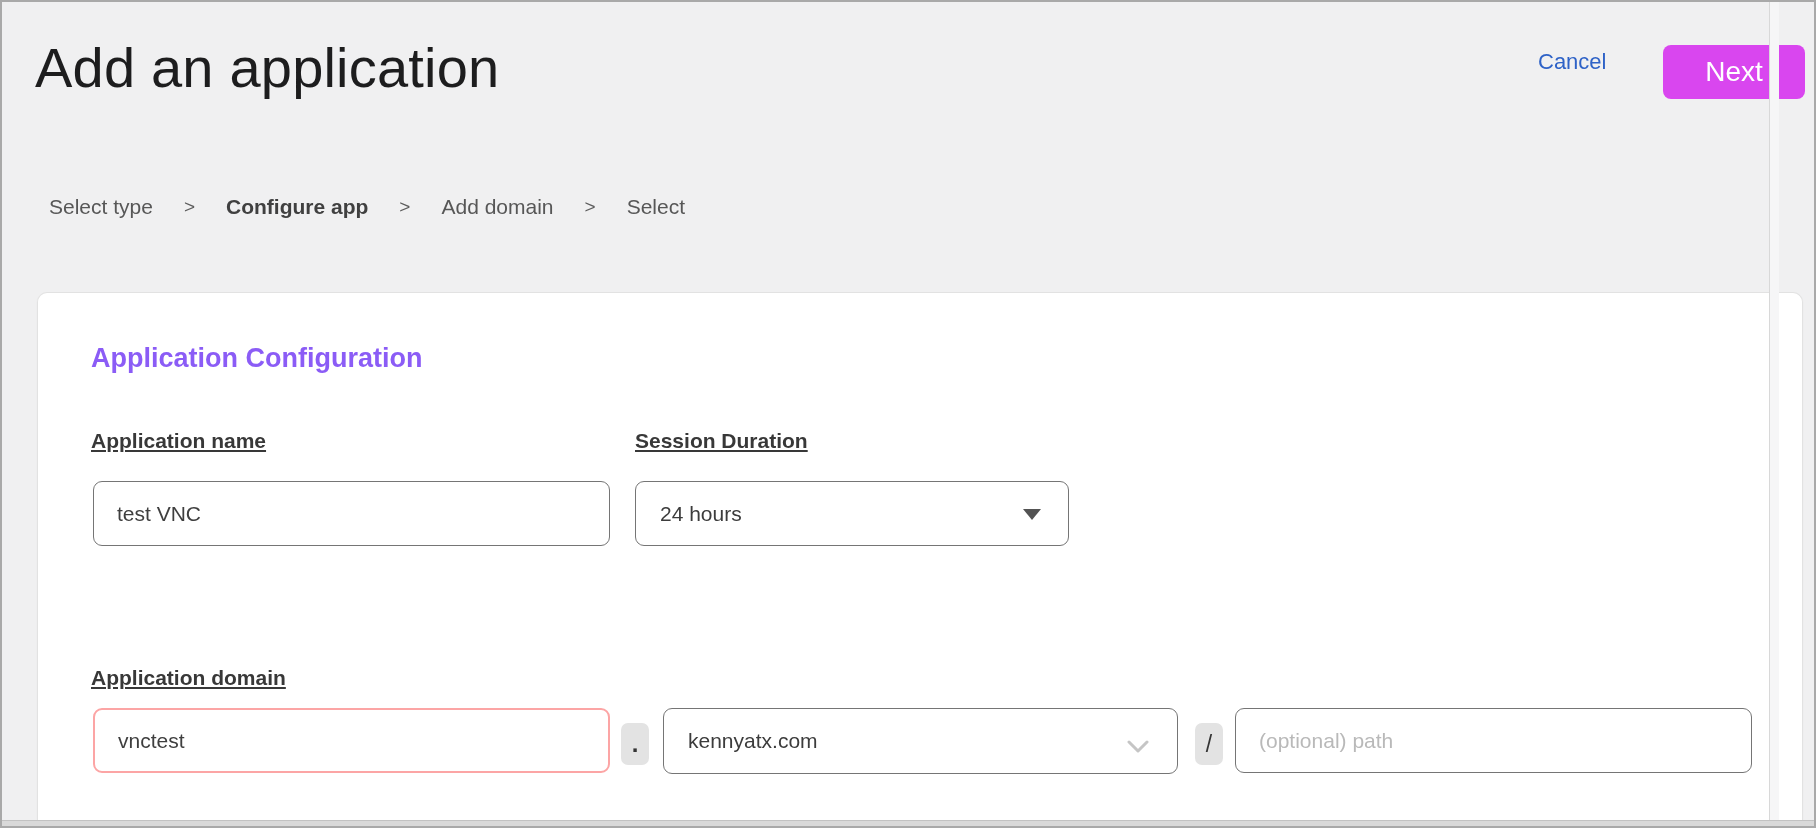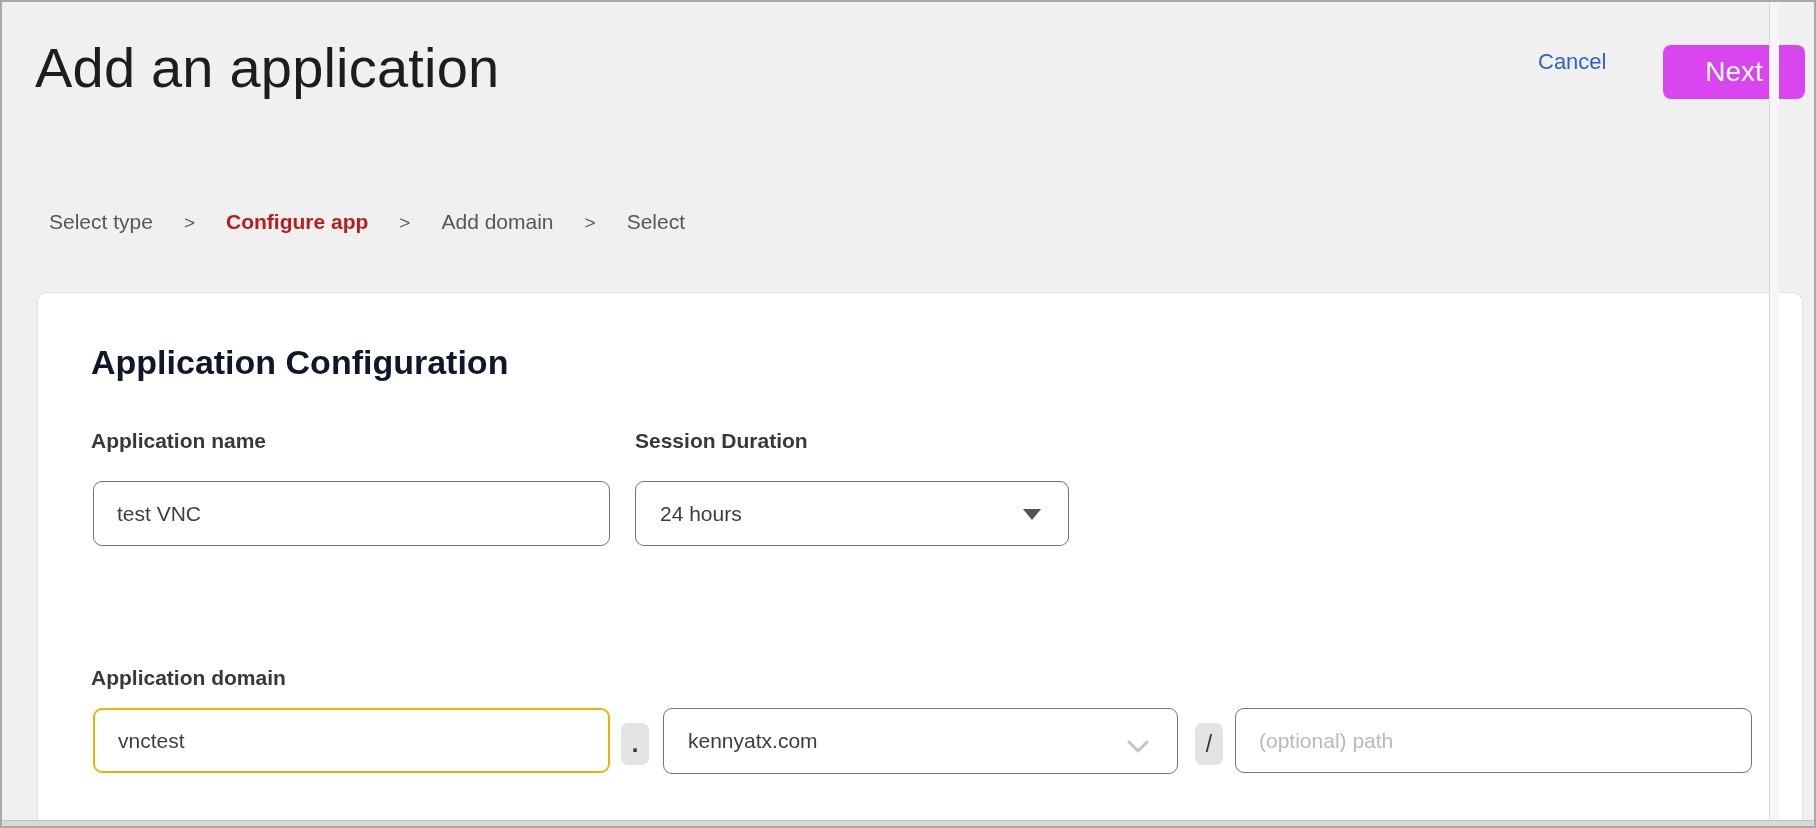--- a/index.html
+++ b/index.html
@@ -18,46 +18,46 @@
     font-size:22px; color:#2e62c7; cursor:pointer; background:none; border:none;
     font-family:inherit;
   }
   .next-button {
     position:absolute; left:1661px; top:43px; width:142px; height:54px;
     background:#d946ef; color:#ffffff; font-size:28px; border:none;
     border-radius:8px; cursor:pointer; font-family:inherit;
   }
   .breadcrumb {
     position:absolute; left:47px; top:193px;
-    display:flex; align-items:flex-end; gap:31px;
+    display:flex; align-items:center; gap:31px;
     font-size:21px; color:#575757;
   }
   .breadcrumb .step { cursor:pointer; }
-  .breadcrumb .step.active { color:#b91c1c; font-weight:700;margin-top:15px; }
+  .breadcrumb .step.active { color:#404040; font-weight:700; }
   .breadcrumb .bc-sep { font-size:19px; color:#5c5c5c; }
   .card {
     position:absolute; left:35px; top:290px; width:1766px; height:532px;
     background:#ffffff; border:1px solid #e2e2e2; border-bottom:none;
     border-radius:10px 10px 0 0; box-shadow:0 1px 2px rgba(0,0,0,.04);
   }
   .section-title {
     position:absolute; left:53px; top:50px;
-    font-size:34px; font-weight:700; color:#0f172a;
+    font-size:27px; font-weight:700; color:#8b5cf6;
   }
   .field-label {
-    position:absolute; font-size:21px; font-weight:700; color:#383838;
+    position:absolute; font-size:21px; font-weight:700; color:#383838;text-decoration:underline;
   }
   .text-input {
     position:absolute; height:65px; background:#fff;
     border:1.5px solid #757575; border-radius:9px;
     font-size:21px; color:#3f3f3f; padding:0 23px;
     font-family:inherit; outline:none;
   }
   .text-input::placeholder { color:#b9b9b9; }
-  .text-input.error { border:2px solid #eab308; }
+  .text-input.error { border:2px solid #fca5a5; }
   .select-box {
     position:absolute; height:65px; background:#fff;
     border:1.5px solid #757575; border-radius:9px;
     display:flex; align-items:center; padding:0 24px;
     font-size:21px; color:#3c3c3c; cursor:pointer;
   }
   .caret-down {
     position:absolute; right:27px; top:27px;
     width:0; height:0;
     border-left:9px solid transparent; border-right:9px solid transparent;

